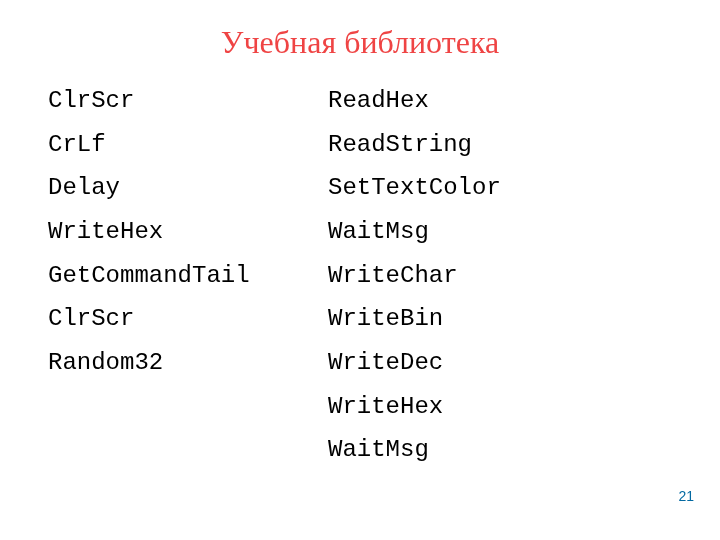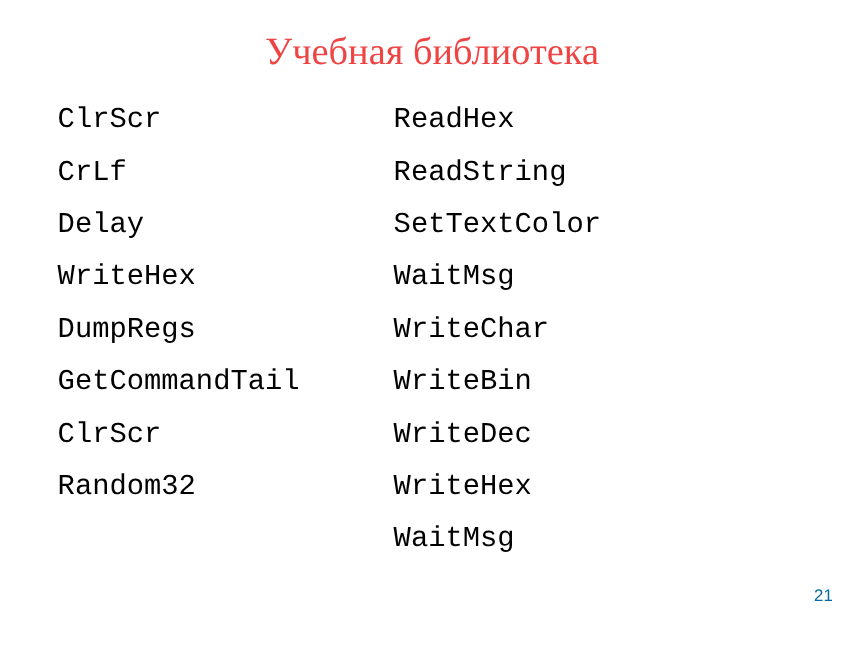--- a/index.html
+++ b/index.html
@@ -48,21 +48,20 @@
 <body>
 
 <div class="title">Учебная библиотека</div>
 
 <div class="columns">
   <div class="col col-left">
     <div class="item">ClrScr</div>
     <div class="item">CrLf</div>
     <div class="item">Delay</div>
     <div class="item">WriteHex</div>
-    <div class="item">DumpRegs</div>
     <div class="item">GetCommandTail</div>
     <div class="item">ClrScr</div>
     <div class="item">Random32</div>
   </div>
   <div class="col col-right">
     <div class="item">ReadHex</div>
     <div class="item">ReadString</div>
     <div class="item">SetTextColor</div>
     <div class="item">WaitMsg</div>
     <div class="item">WriteChar</div>

